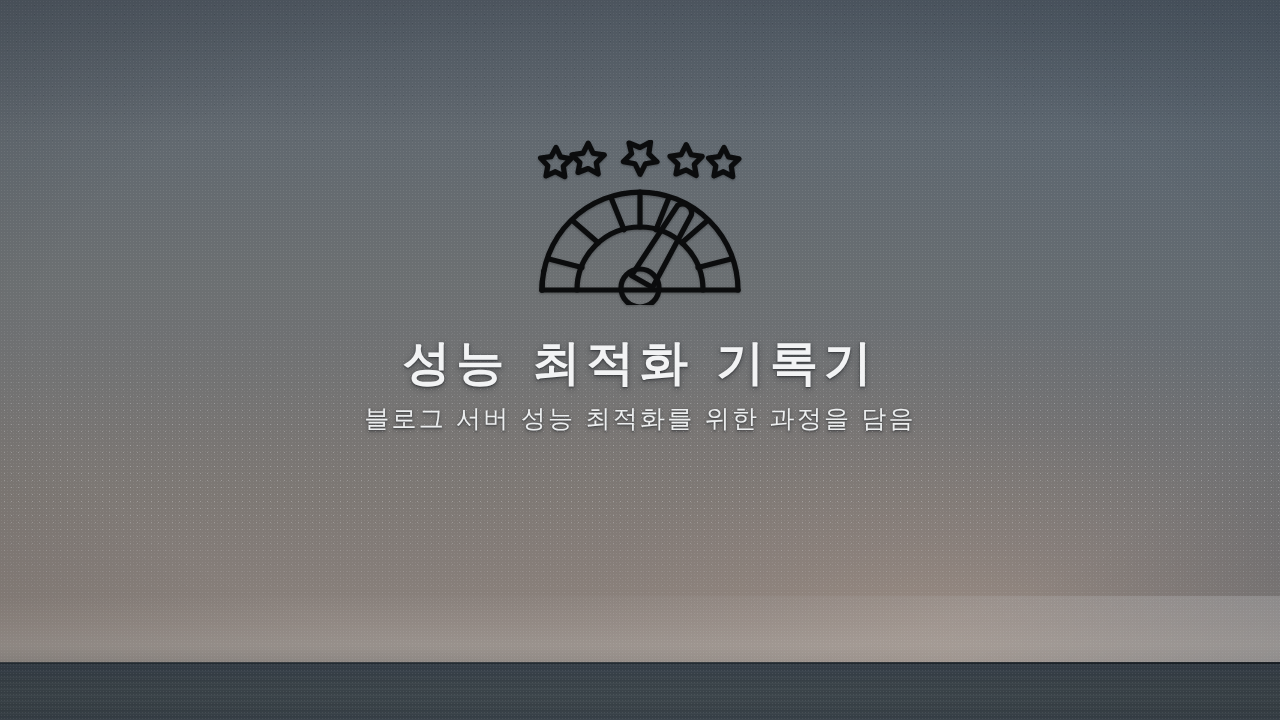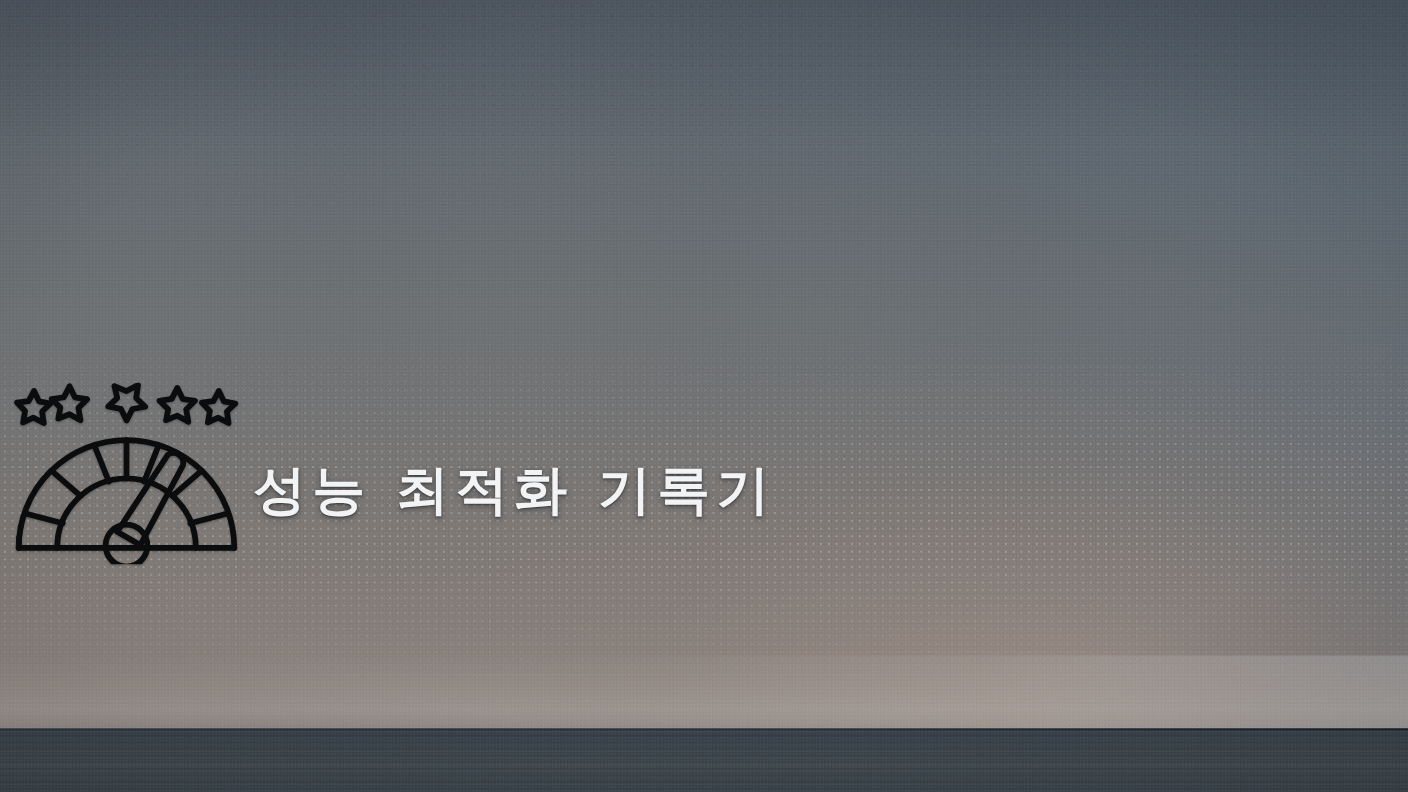--- a/index.html
+++ b/index.html
@@ -217,21 +217,21 @@
   }
 
   
   .content {
     position: absolute;
     left: 0;
     top: 0;
     width: 1280px;
     height: 720px;
     display: flex;
-    flex-direction: row;
+    flex-direction: column;
     align-items: center;
     justify-content: flex-start;
     padding-top: 140px;
     box-sizing: border-box;
   }
 
   .logo {
     width: 230px;
     height: 165px;
     display: block;
@@ -309,14 +309,15 @@
         <line x1="206.0" y1="119.0" x2="173.0" y2="127.6"></line>
 
         <path d="M 106.5,135.5 L 152.5,65.5 a 9,9 0 0 1 13.8,9.6 L 127.5,147.5 Z" stroke-linejoin="round"></path>
 
         <circle cx="115" cy="148" r="19"></circle>
       </g>
     </svg>
 
     <h1 class="site-title">성능 최적화 기록기</h1>
 
+    <p class="site-subtitle">블로그 서버 성능 최적화를 위한 과정을 담음</p>
   </div>
 </div>
 
 </body></html>

